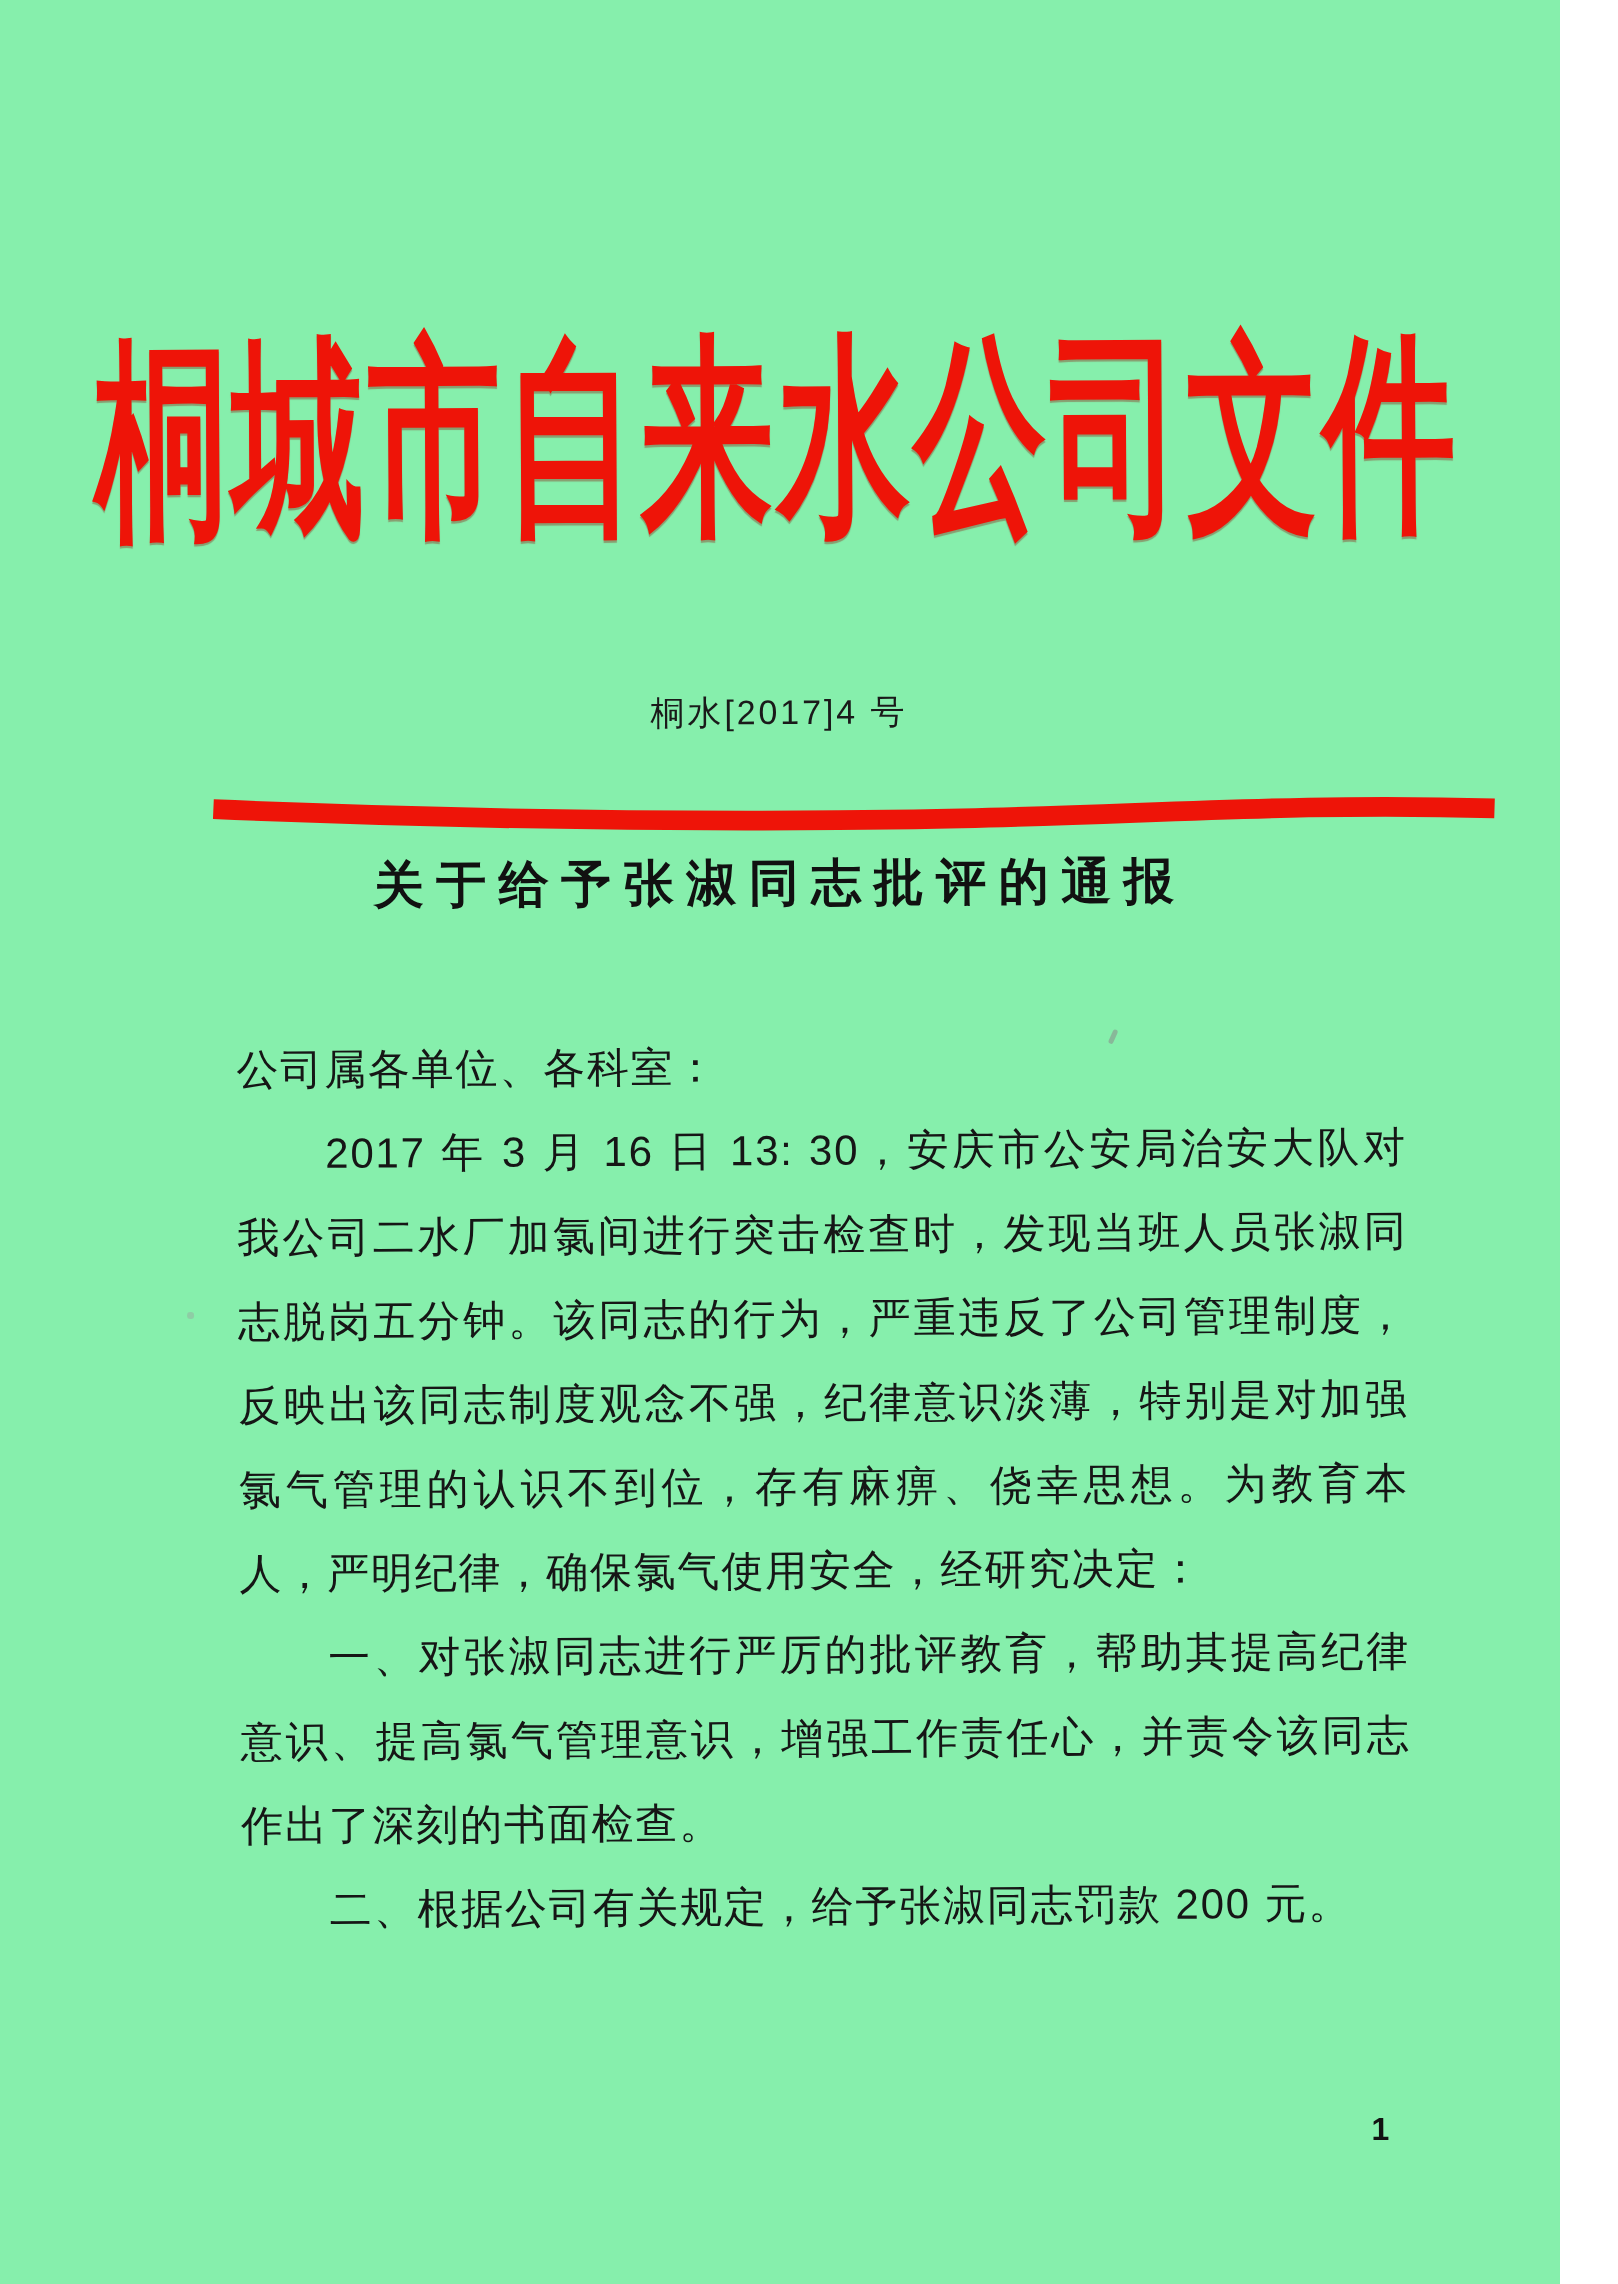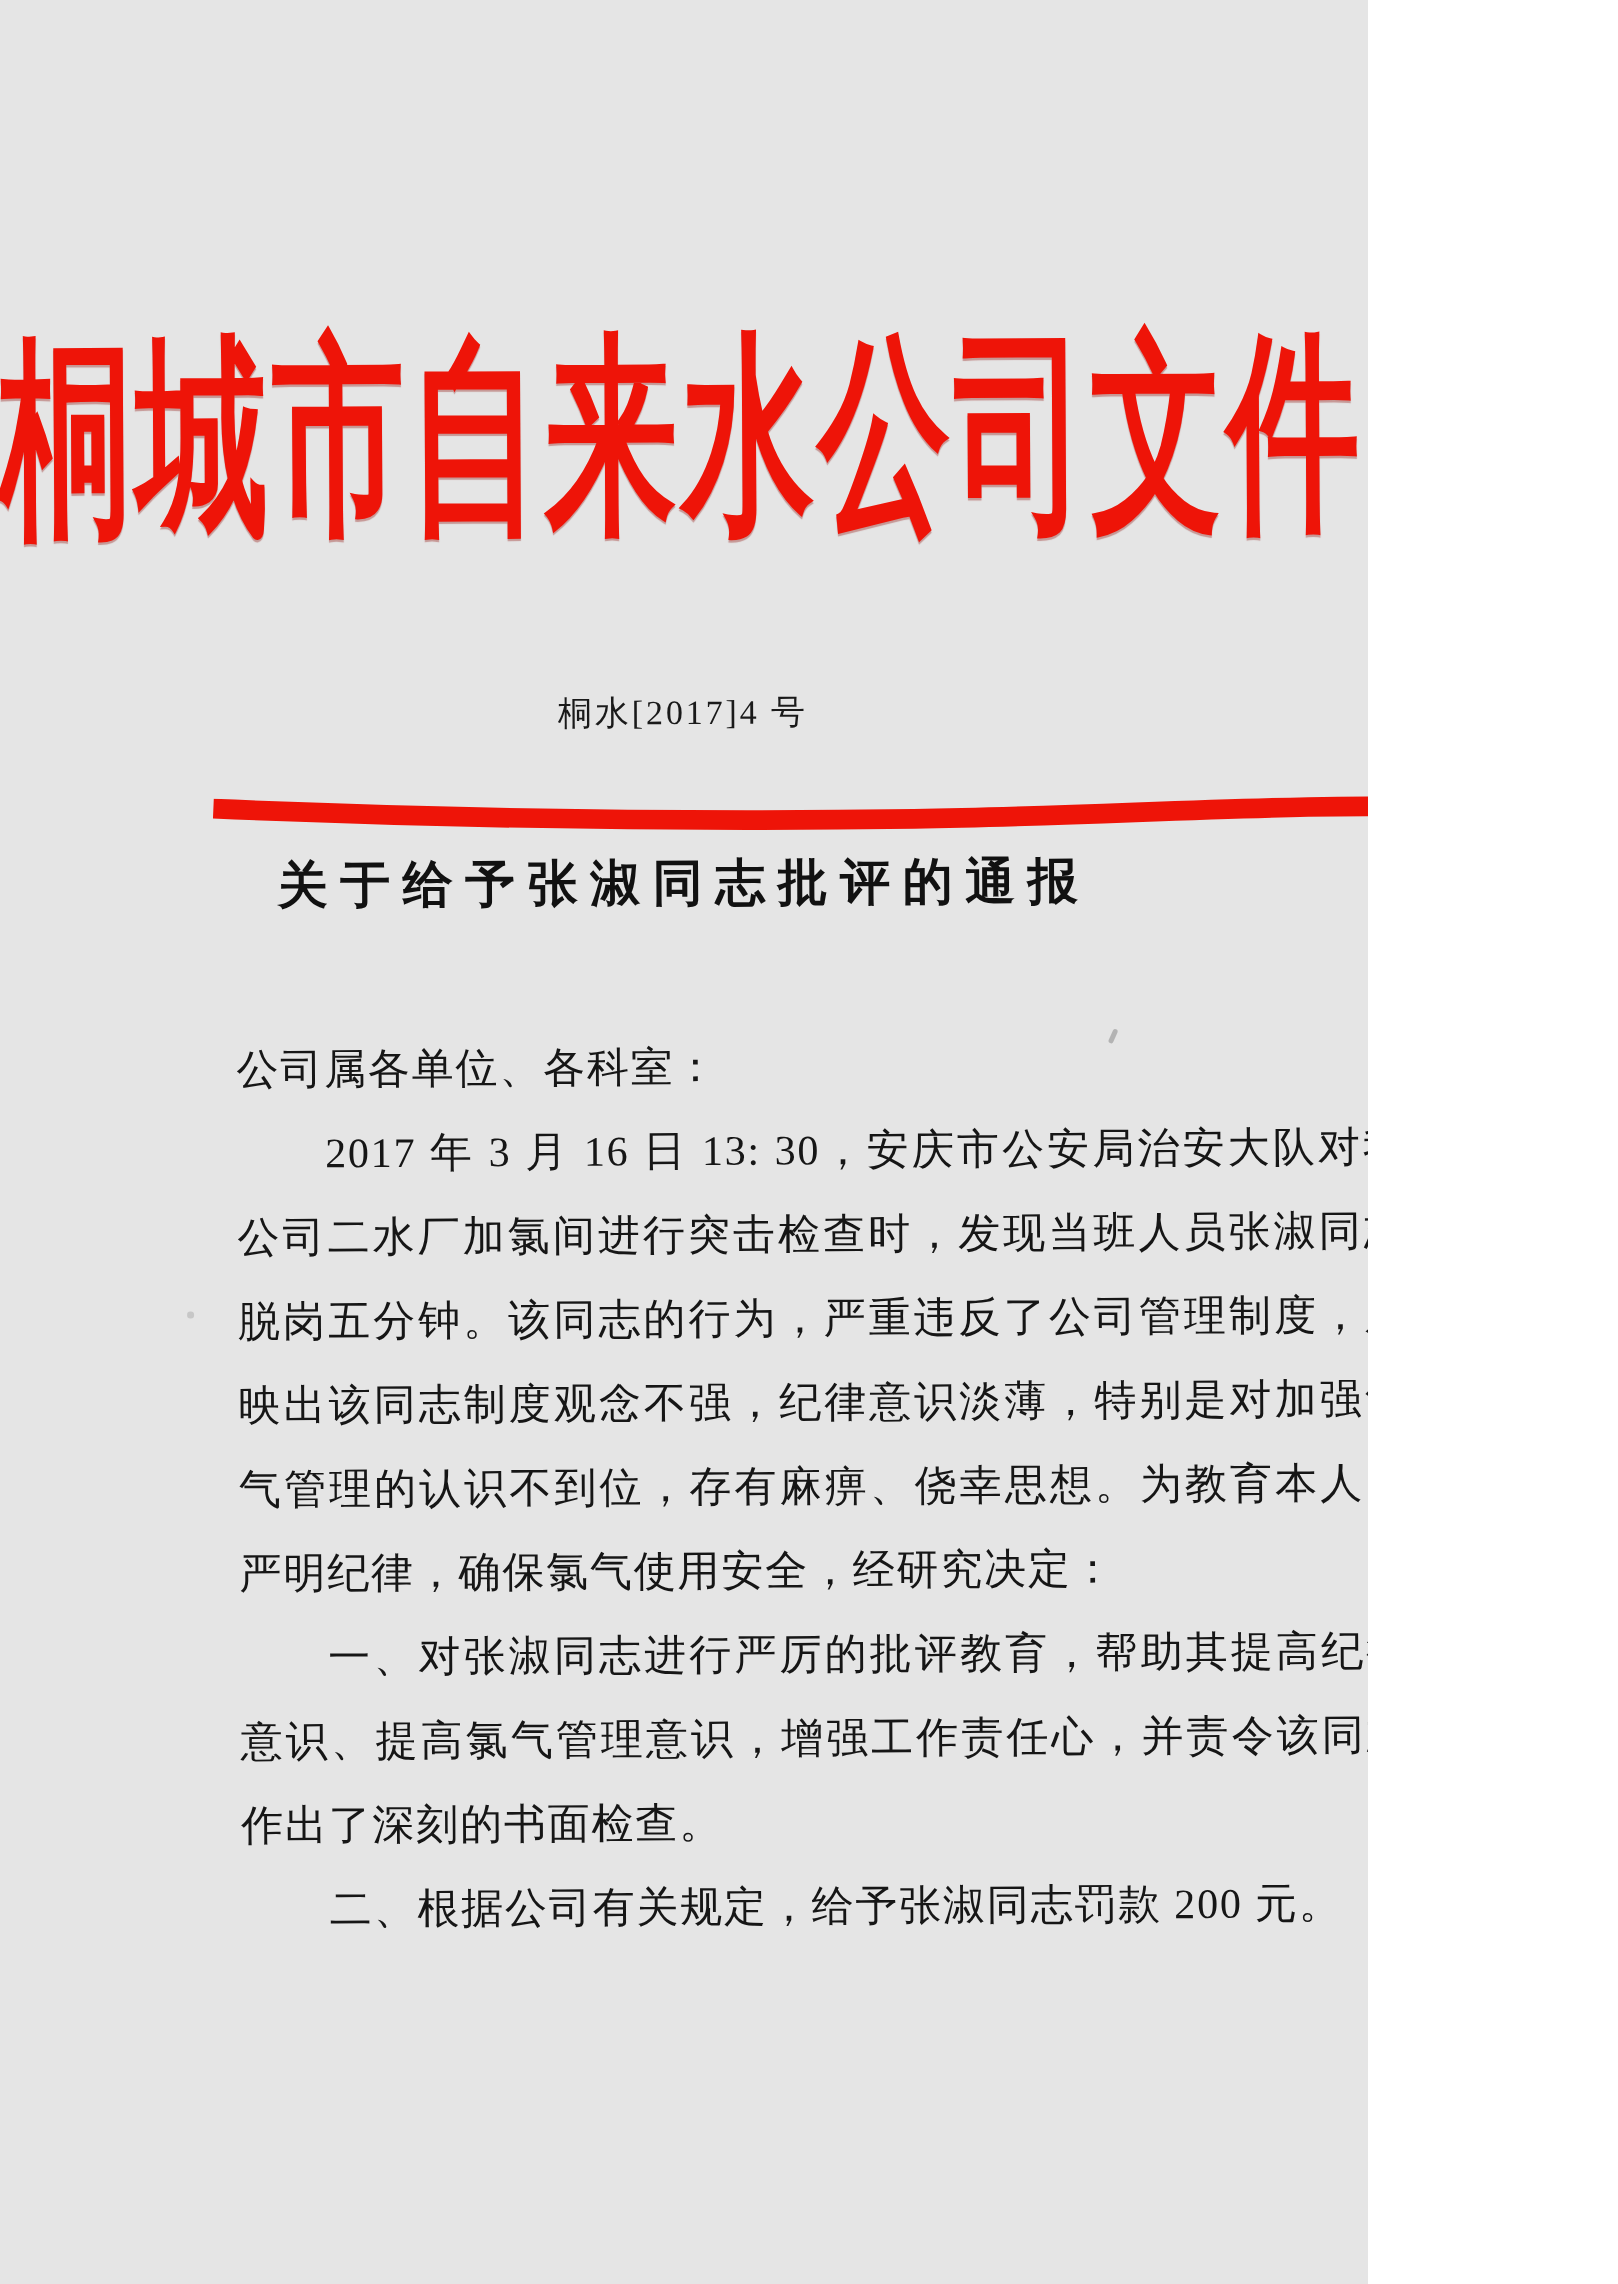--- a/index.html
+++ b/index.html
@@ -2,25 +2,25 @@
 <html style="font-size:11.7px"><head>
 <meta charset="utf-8">
 <style>
   html, body {
     margin: 0;
     padding: 0;
     background: #ffffff;
   }
   .sheet {
     position: relative;
-    width: 1368px;
+    width: 1560px;
     height: 2284px;
-    background: #e5e5e5;
+    background: #86efac;
     overflow: hidden;
-    font-family: Liberation Serif, serif;
+    font-family: Liberation Sans, sans-serif;
     color: #141414;
   }
   
   .content {
     position: absolute;
     inset: 0;
     transform: rotate(-0.3deg);
     transform-origin: 50% 40%;
   }
   

